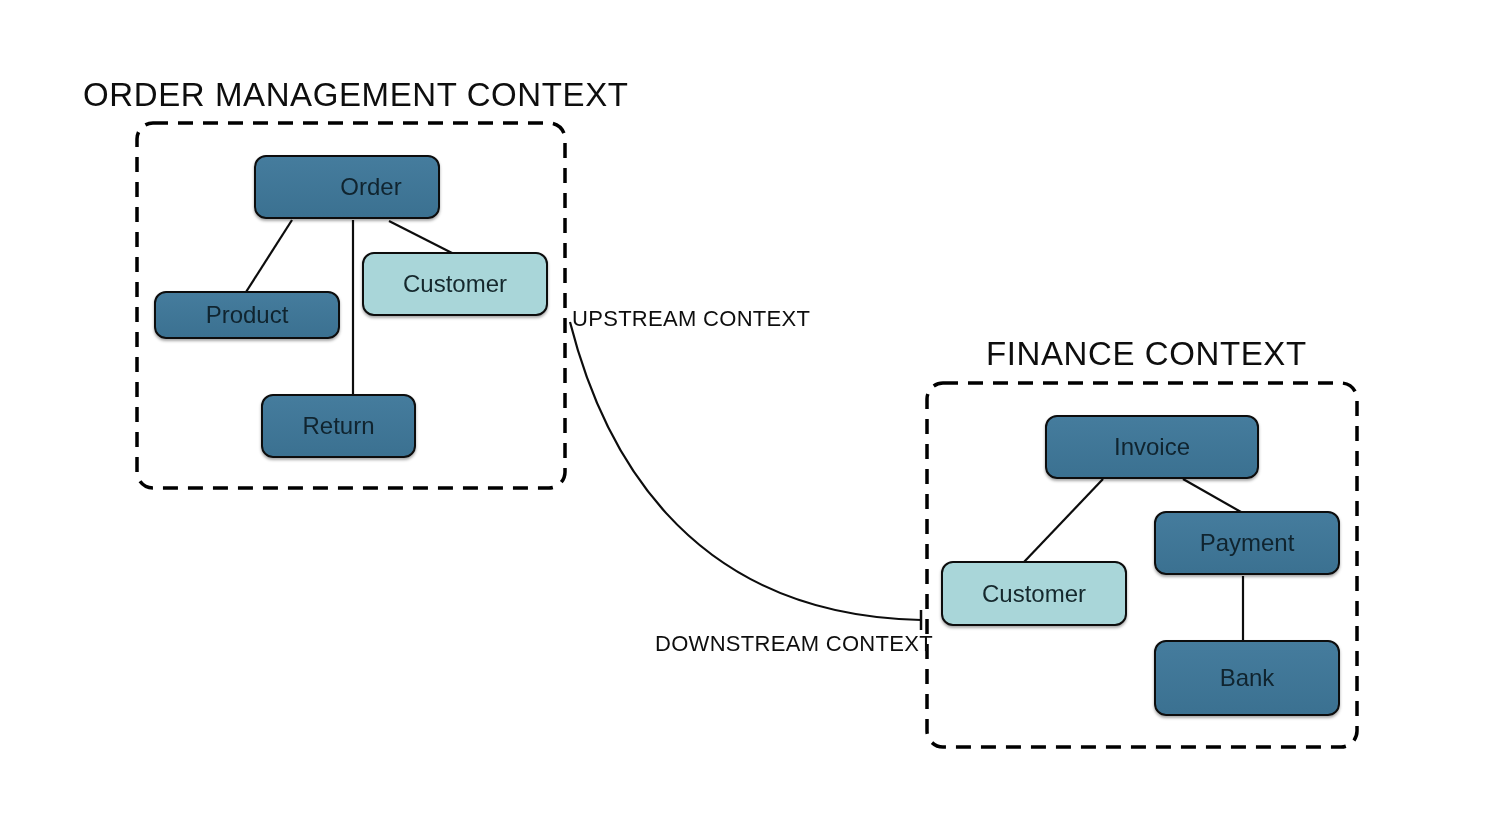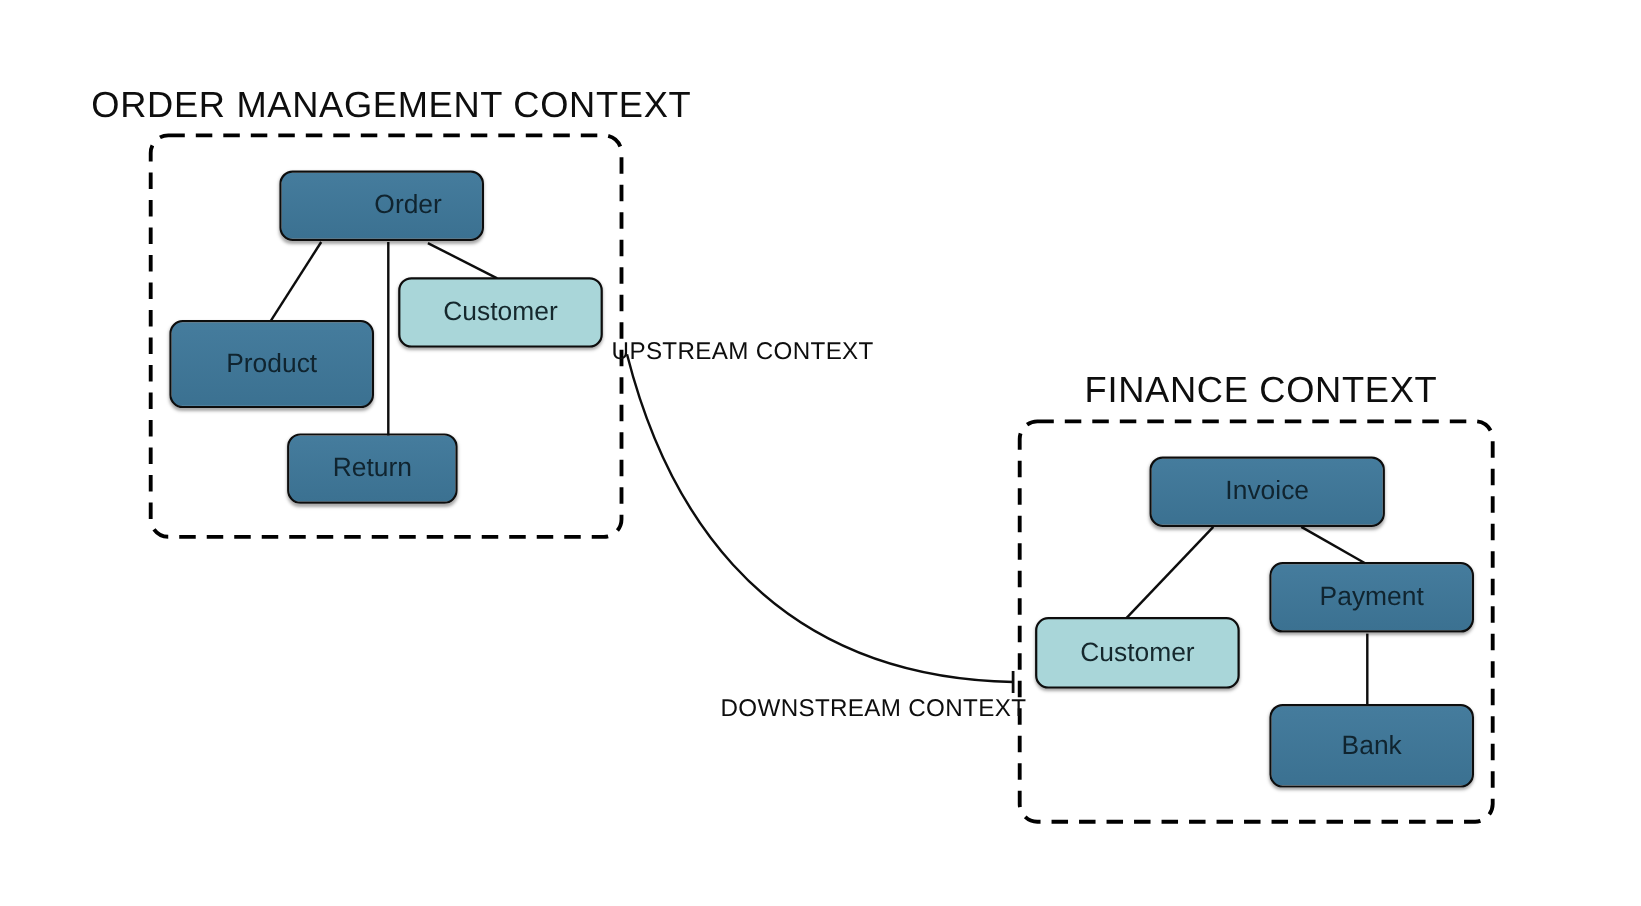--- a/index.html
+++ b/index.html
@@ -73,24 +73,24 @@
 
     <path d="M 570 322 C 600 440, 680 615, 921 620" fill="none" stroke="#0d0d0d" stroke-width="2.2"></path>
     <line x1="921" y1="610" x2="921" y2="630" stroke="#0d0d0d" stroke-width="2.5"></line>
   </svg>
 
   <div class="ctx-title" style="left:83px; top:76px;">ORDER MANAGEMENT CONTEXT</div>
   <div class="ctx-title" style="left:986px; top:335px;">FINANCE CONTEXT</div>
 
   <div class="entity entity--dark" style="left:254px; top:155px; width:186px; height:64px;padding-left:48px;">Order</div>
   <div class="entity entity--light" style="left:362px; top:252px; width:186px; height:64px;">Customer</div>
-  <div class="entity entity--dark" style="left:154px; top:291px; width:186px; height:80px;">Product</div>
+  <div class="entity entity--dark" style="left:154px; top:291px; width:186px; height:48px;">Product</div>
   <div class="entity entity--dark" style="left:261px; top:394px; width:155px; height:64px;">Return</div>
 
   <div class="entity entity--dark" style="left:1045px; top:415px; width:214px; height:64px;">Invoice</div>
   <div class="entity entity--dark" style="left:1154px; top:511px; width:186px; height:64px;">Payment</div>
   <div class="entity entity--light" style="left:941px; top:561px; width:186px; height:65px;">Customer</div>
   <div class="entity entity--dark" style="left:1154px; top:640px; width:186px; height:76px;">Bank</div>
 
-  <div class="flow-label" style="left:556px; top:306px;text-align:right;">UPSTREAM CONTEXT</div>
+  <div class="flow-label" style="left:572px; top:306px;text-align:right;">UPSTREAM CONTEXT</div>
   <div class="flow-label" style="left:655px; top:631px;">DOWNSTREAM CONTEXT</div>
 
 </div>
 
 </body></html>

